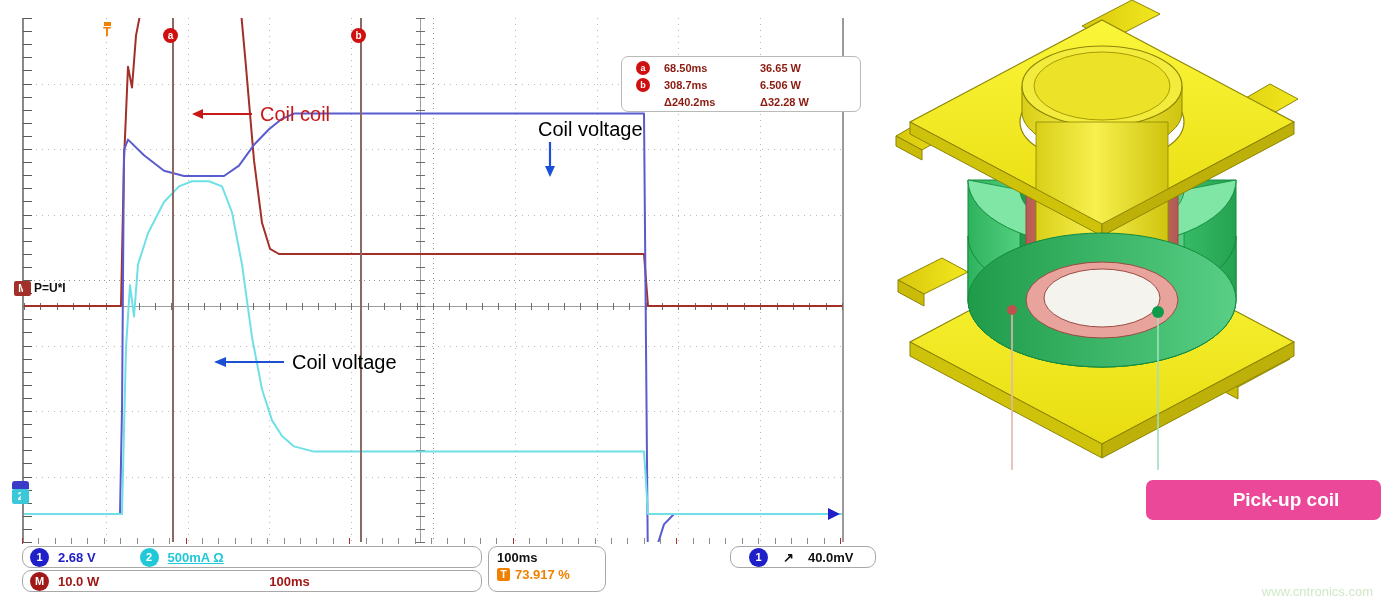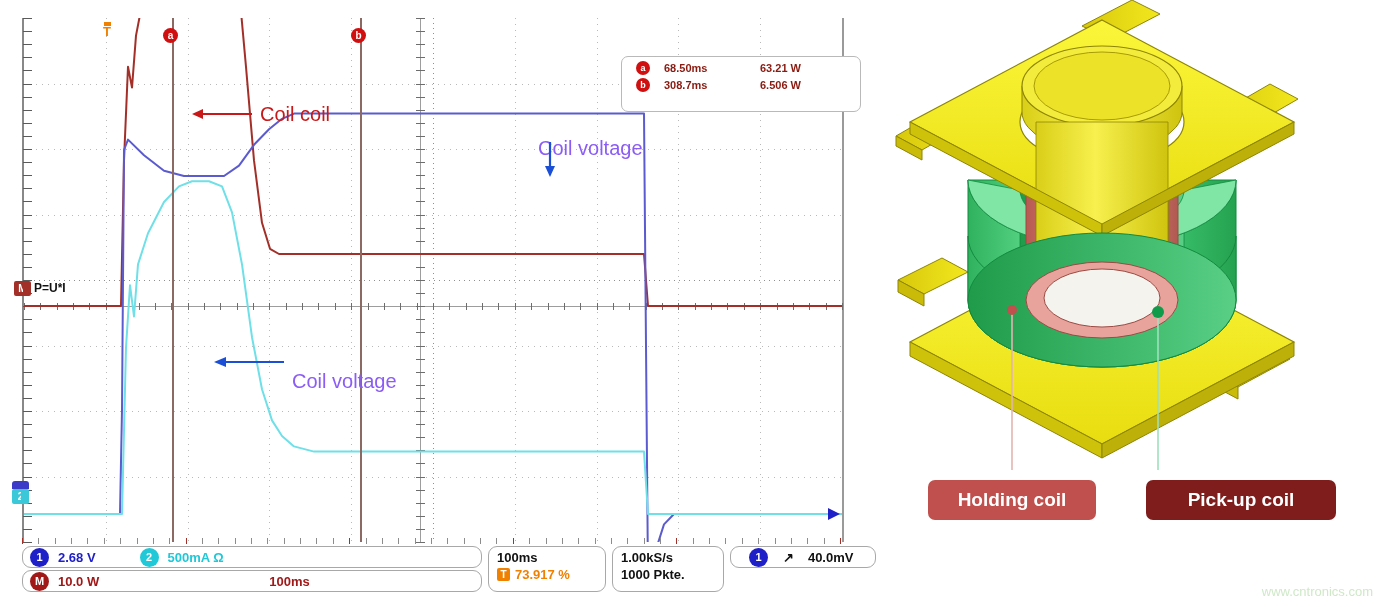--- a/index.html
+++ b/index.html
@@ -49,21 +49,21 @@
   #measbox td{padding:0;height:17px;vertical-align:middle;}
   .mc1{width:42px;text-align:center;}
   .mc2{width:96px;text-align:left;}
   .mc3{text-align:left;}
   .mb-dot{display:inline-block;width:14px;height:14px;border-radius:50%;
           background:#d01010;color:#fff;font-size:9px;line-height:14px;text-align:center;}
 
   
   .anno{position:absolute;font-size:20px;white-space:nowrap;}
   .anno-red{color:#c81818;}
-  .anno-blue{color:#8b5cf6;margin-top:19px;}
+  .anno-blue{color:#000000;}
 
   
   .chmark{position:absolute;width:17px;height:15px;color:#fff;
           font:bold 10px "Liberation Sans",sans-serif;line-height:15px;
           text-align:center;border-radius:2px;}
   .chmark:after{content:"";position:absolute;right:-6px;top:0;
           border:7px solid transparent;border-left-color:inherit;}
   .mathlabel{position:absolute;font:bold 12px "Liberation Sans",sans-serif;color:#111;}
 
   
@@ -263,28 +263,33 @@
     <div class="cursor" style="left:336px"></div>
 
     <div id="measbox">
       <table>
         <tbody>
             <tr>
           <td class="mc1">
             <span class="mb-dot">a</span>
           </td>
           <td class="mc2">68.50ms</td>
-          <td class="mc3">63.21 W</td>
+          <td class="mc3">36.65 W</td>
         </tr>
         <tr>
           <td class="mc1">
             <span class="mb-dot">b</span>
           </td>
           <td class="mc2">308.7ms</td>
           <td class="mc3">6.506 W</td>
+        </tr>
+        <tr>
+          <td class="mc1"></td>
+          <td class="mc2">Δ240.2ms</td>
+          <td class="mc3">Δ32.28 W</td>
         </tr>
       </tbody>
         </table>
     </div>
 
     <svg style="position:absolute;left:168px;top:88px;" width="62" height="16">
       <line x1="60" y1="8" x2="8" y2="8" stroke="#c81818" stroke-width="2.2"></line>
       <polygon points="0,8 11,3 11,13" fill="#c81818"></polygon>
     </svg>
     <div class="anno anno-red" style="left:236px;top:85px;">Coil coil</div>
@@ -366,41 +371,37 @@
         <i style="left: 769px;"></i>
         <i style="left: 785px;"></i>
         <i style="left: 802px;"></i>
         <i style="left: 818px; background: rgb(163, 48, 40);"></i>
       </div>
 
     <div class="sbar" style="left:0;top:0;width:460px;height:22px;">
       <span class="pill" style="background:#2020c8;">1</span>
       <span class="sv" style="color:#2020c8;">2.68 V</span>
       <span class="pill" style="background:#20c8d8;margin-left:44px;">2</span>
-      <span class="sv" style="color:#20c8d8;">500mA Ω</span>
+      <span class="sv" style="color:#20c8d8;text-decoration:underline;">500mA Ω</span>
     </div>
 
     <div class="sbar" style="left:0;top:24px;width:460px;height:22px;">
       <span class="pill" style="background:#a01818;">M</span>
       <span class="sv" style="color:#a01818;">10.0 W</span>
       <span class="sv" style="color:#a01818;margin-left:170px;">100ms</span>
     </div>
 
     <div class="sbar" style="left:466px;top:0;width:118px;height:46px;flex-direction:column;align-items:flex-start;padding-left:8px;">
       <span class="sv" style="color:#111;margin-top:3px;">100ms</span>
       <span style="margin-top:2px;display:flex;align-items:center;">
         <span class="sqpill" style="background:#f08000;">T</span>
         <span class="sv" style="color:#f08000;">73.917 %</span>
       </span>
     </div>
 
-    <div class="sbar" style="left:590px;top:0;width:112px;height:46px;flex-direction:column;align-items:flex-start;padding-left:8px;">
-      <span class="sv" style="color:#111;margin-top:3px;">1.00kS/s</span>
-      <span class="sv" style="color:#111;margin-top:2px;">1000 Pkte.</span>
-    </div>
 
     <div class="sbar" style="left:708px;top:0;width:146px;height:22px;">
       <span class="pill" style="background:#2020c8;margin-left:18px;">1</span>
       <span class="sv" style="color:#111;margin-left:6px;">↗</span>
       <span class="sv" style="color:#111;margin-left:14px;">40.0mV</span>
     </div>
   </div>
 </div>
 
 <div id="model">
@@ -516,21 +517,18 @@
       <ellipse cx="232" cy="298" rx="58" ry="29" fill="#f5f3ee" stroke="#9c4a43" stroke-width="1"></ellipse>
     </g>
 
     <line x1="142" y1="310" x2="142" y2="470" stroke="#e3b5b1" stroke-width="1.6"></line>
     <circle cx="142" cy="310" r="5" fill="#c0504d"></circle>
     <line x1="288" y1="312" x2="288" y2="470" stroke="#9fe0bd" stroke-width="1.6"></line>
     <circle cx="288" cy="312" r="6" fill="#0f9b4a"></circle>
   </svg>
 
   
-  <div class="badge" style="left:58px;top:480px;width:168px;height:40px;background:#c0504d;">
-    <span>Holding coil</span>
-  </div>
-  <div class="badge" style="left:276px;top:480px;width:190px;height:40px;background:#7f1d1d;">
+  <div class="badge" style="left:276px;top:480px;width:190px;height:40px;background:#ec4899;padding-left:45px;">
     <span>Pick-up coil</span>
   </div>
 
   <div id="watermark">www.cntronics.com</div>
 </div>
 
 </body></html>

